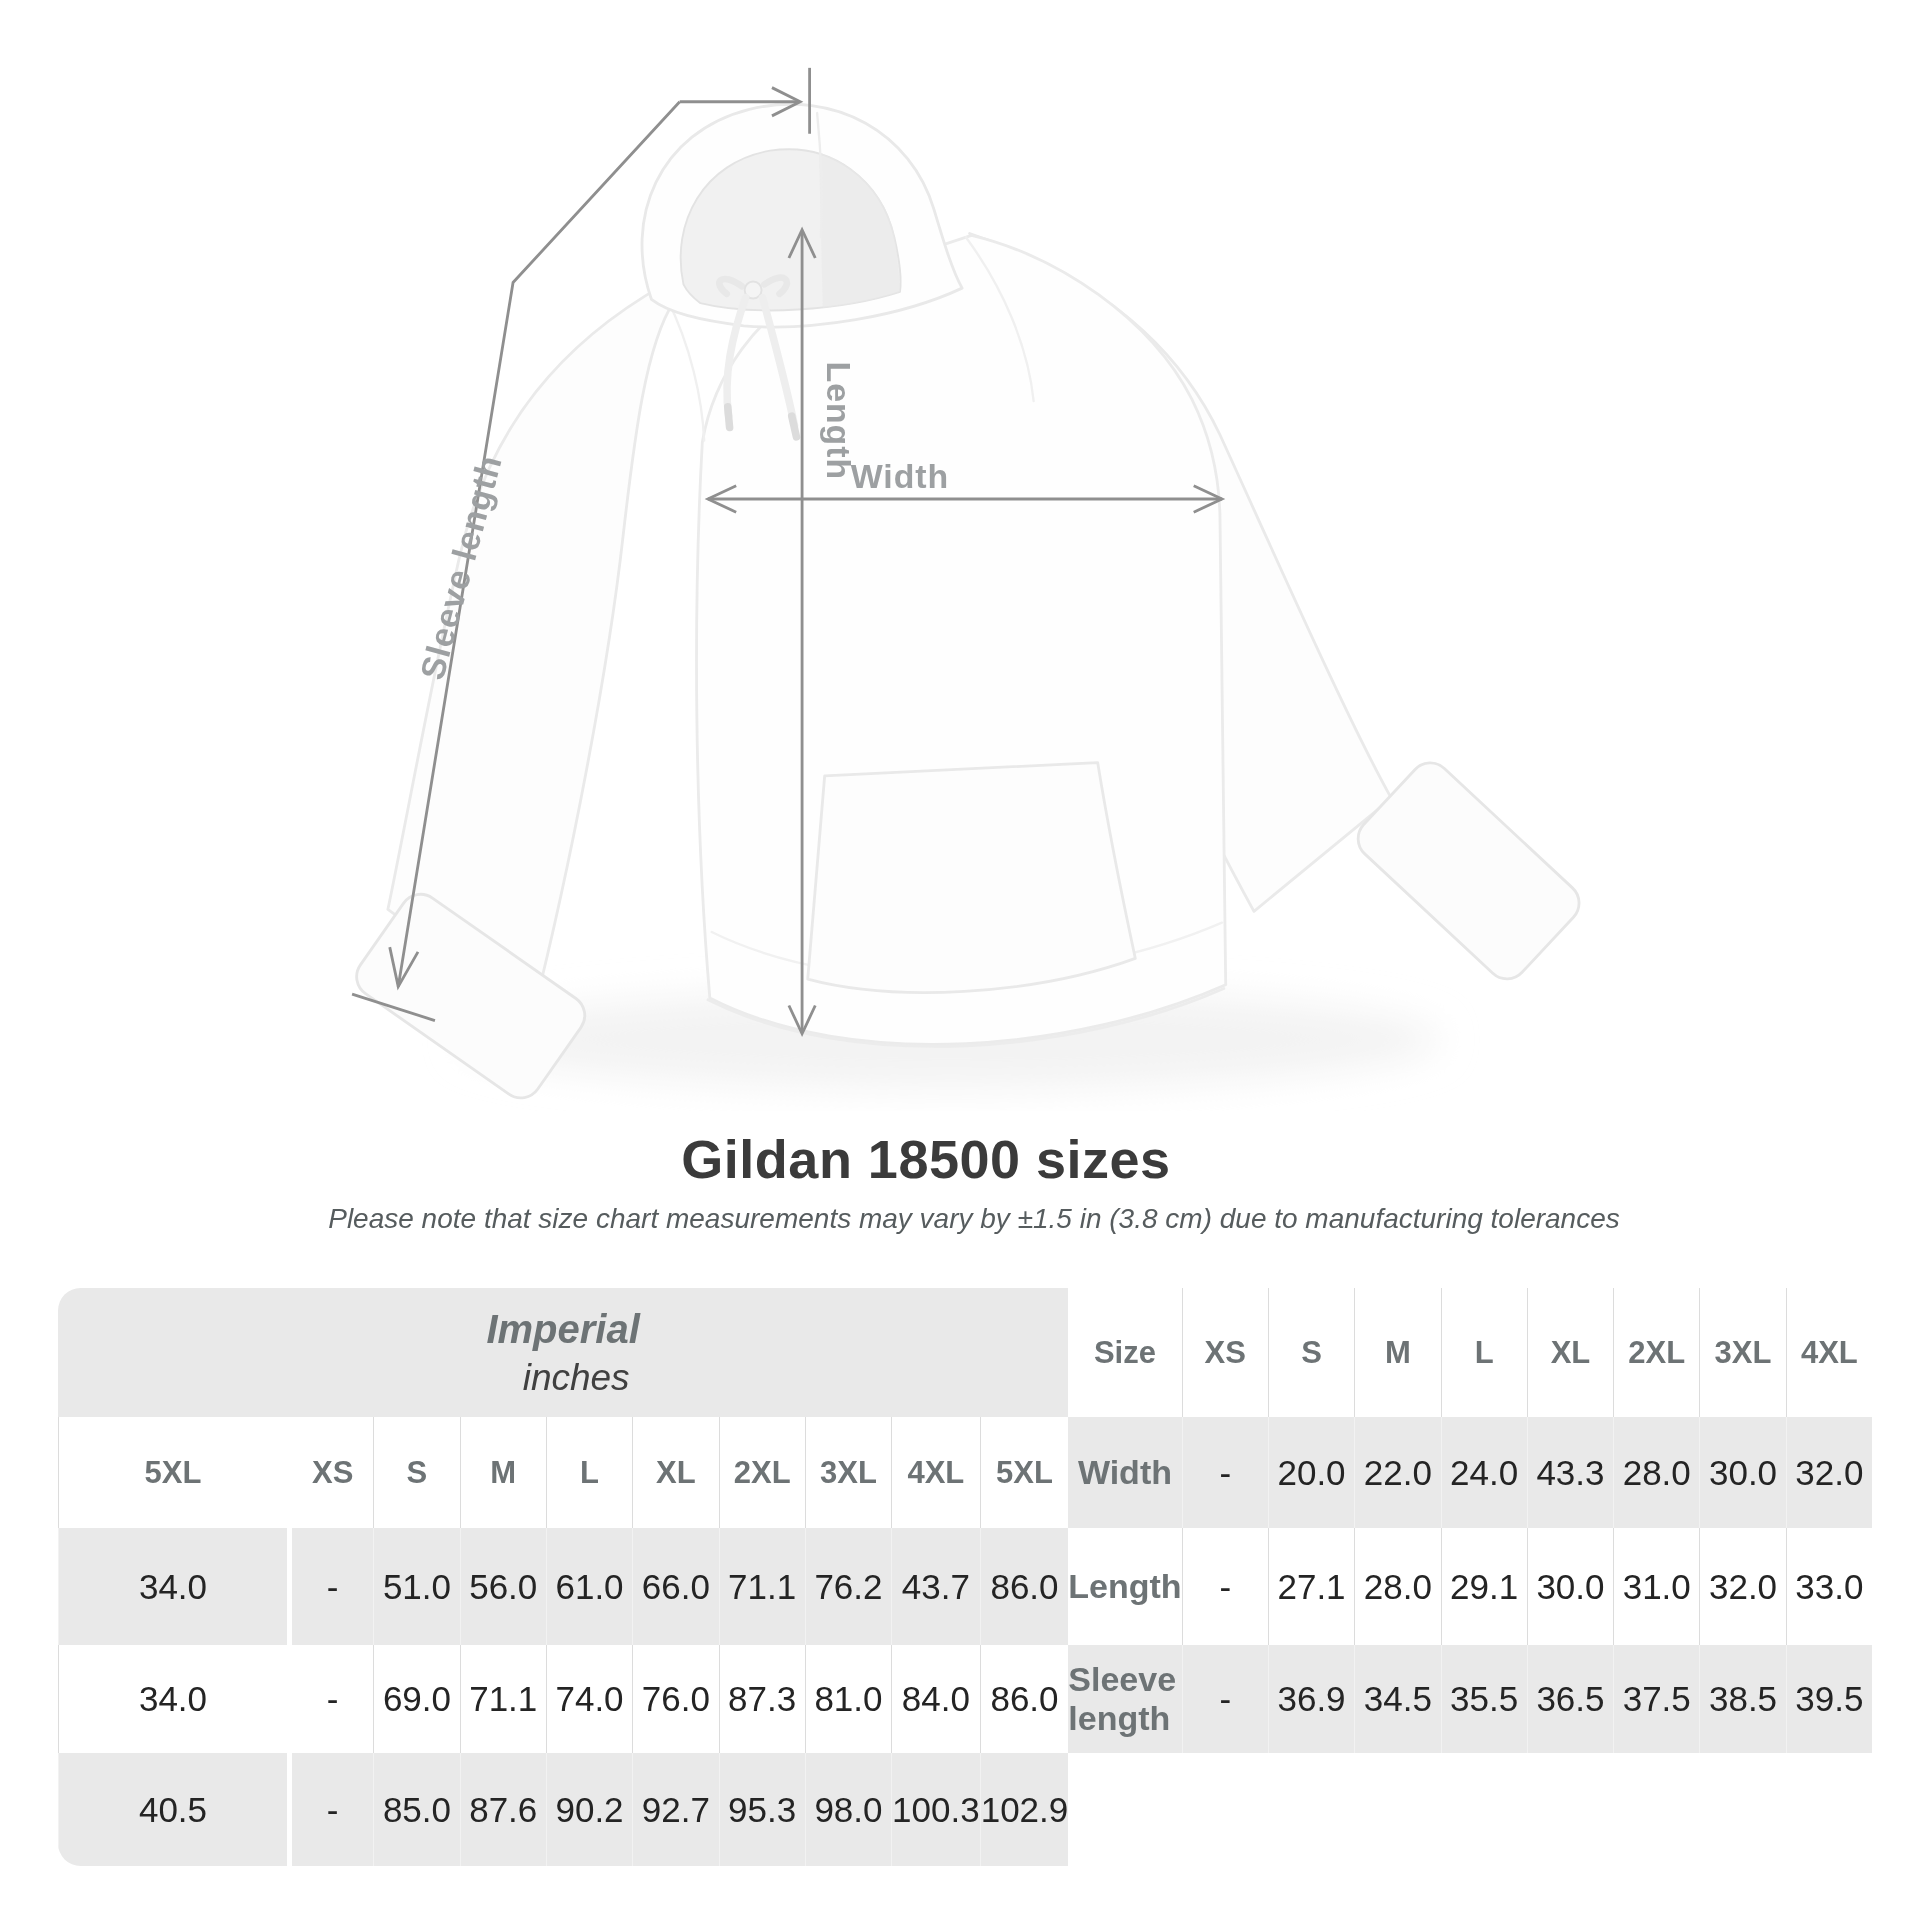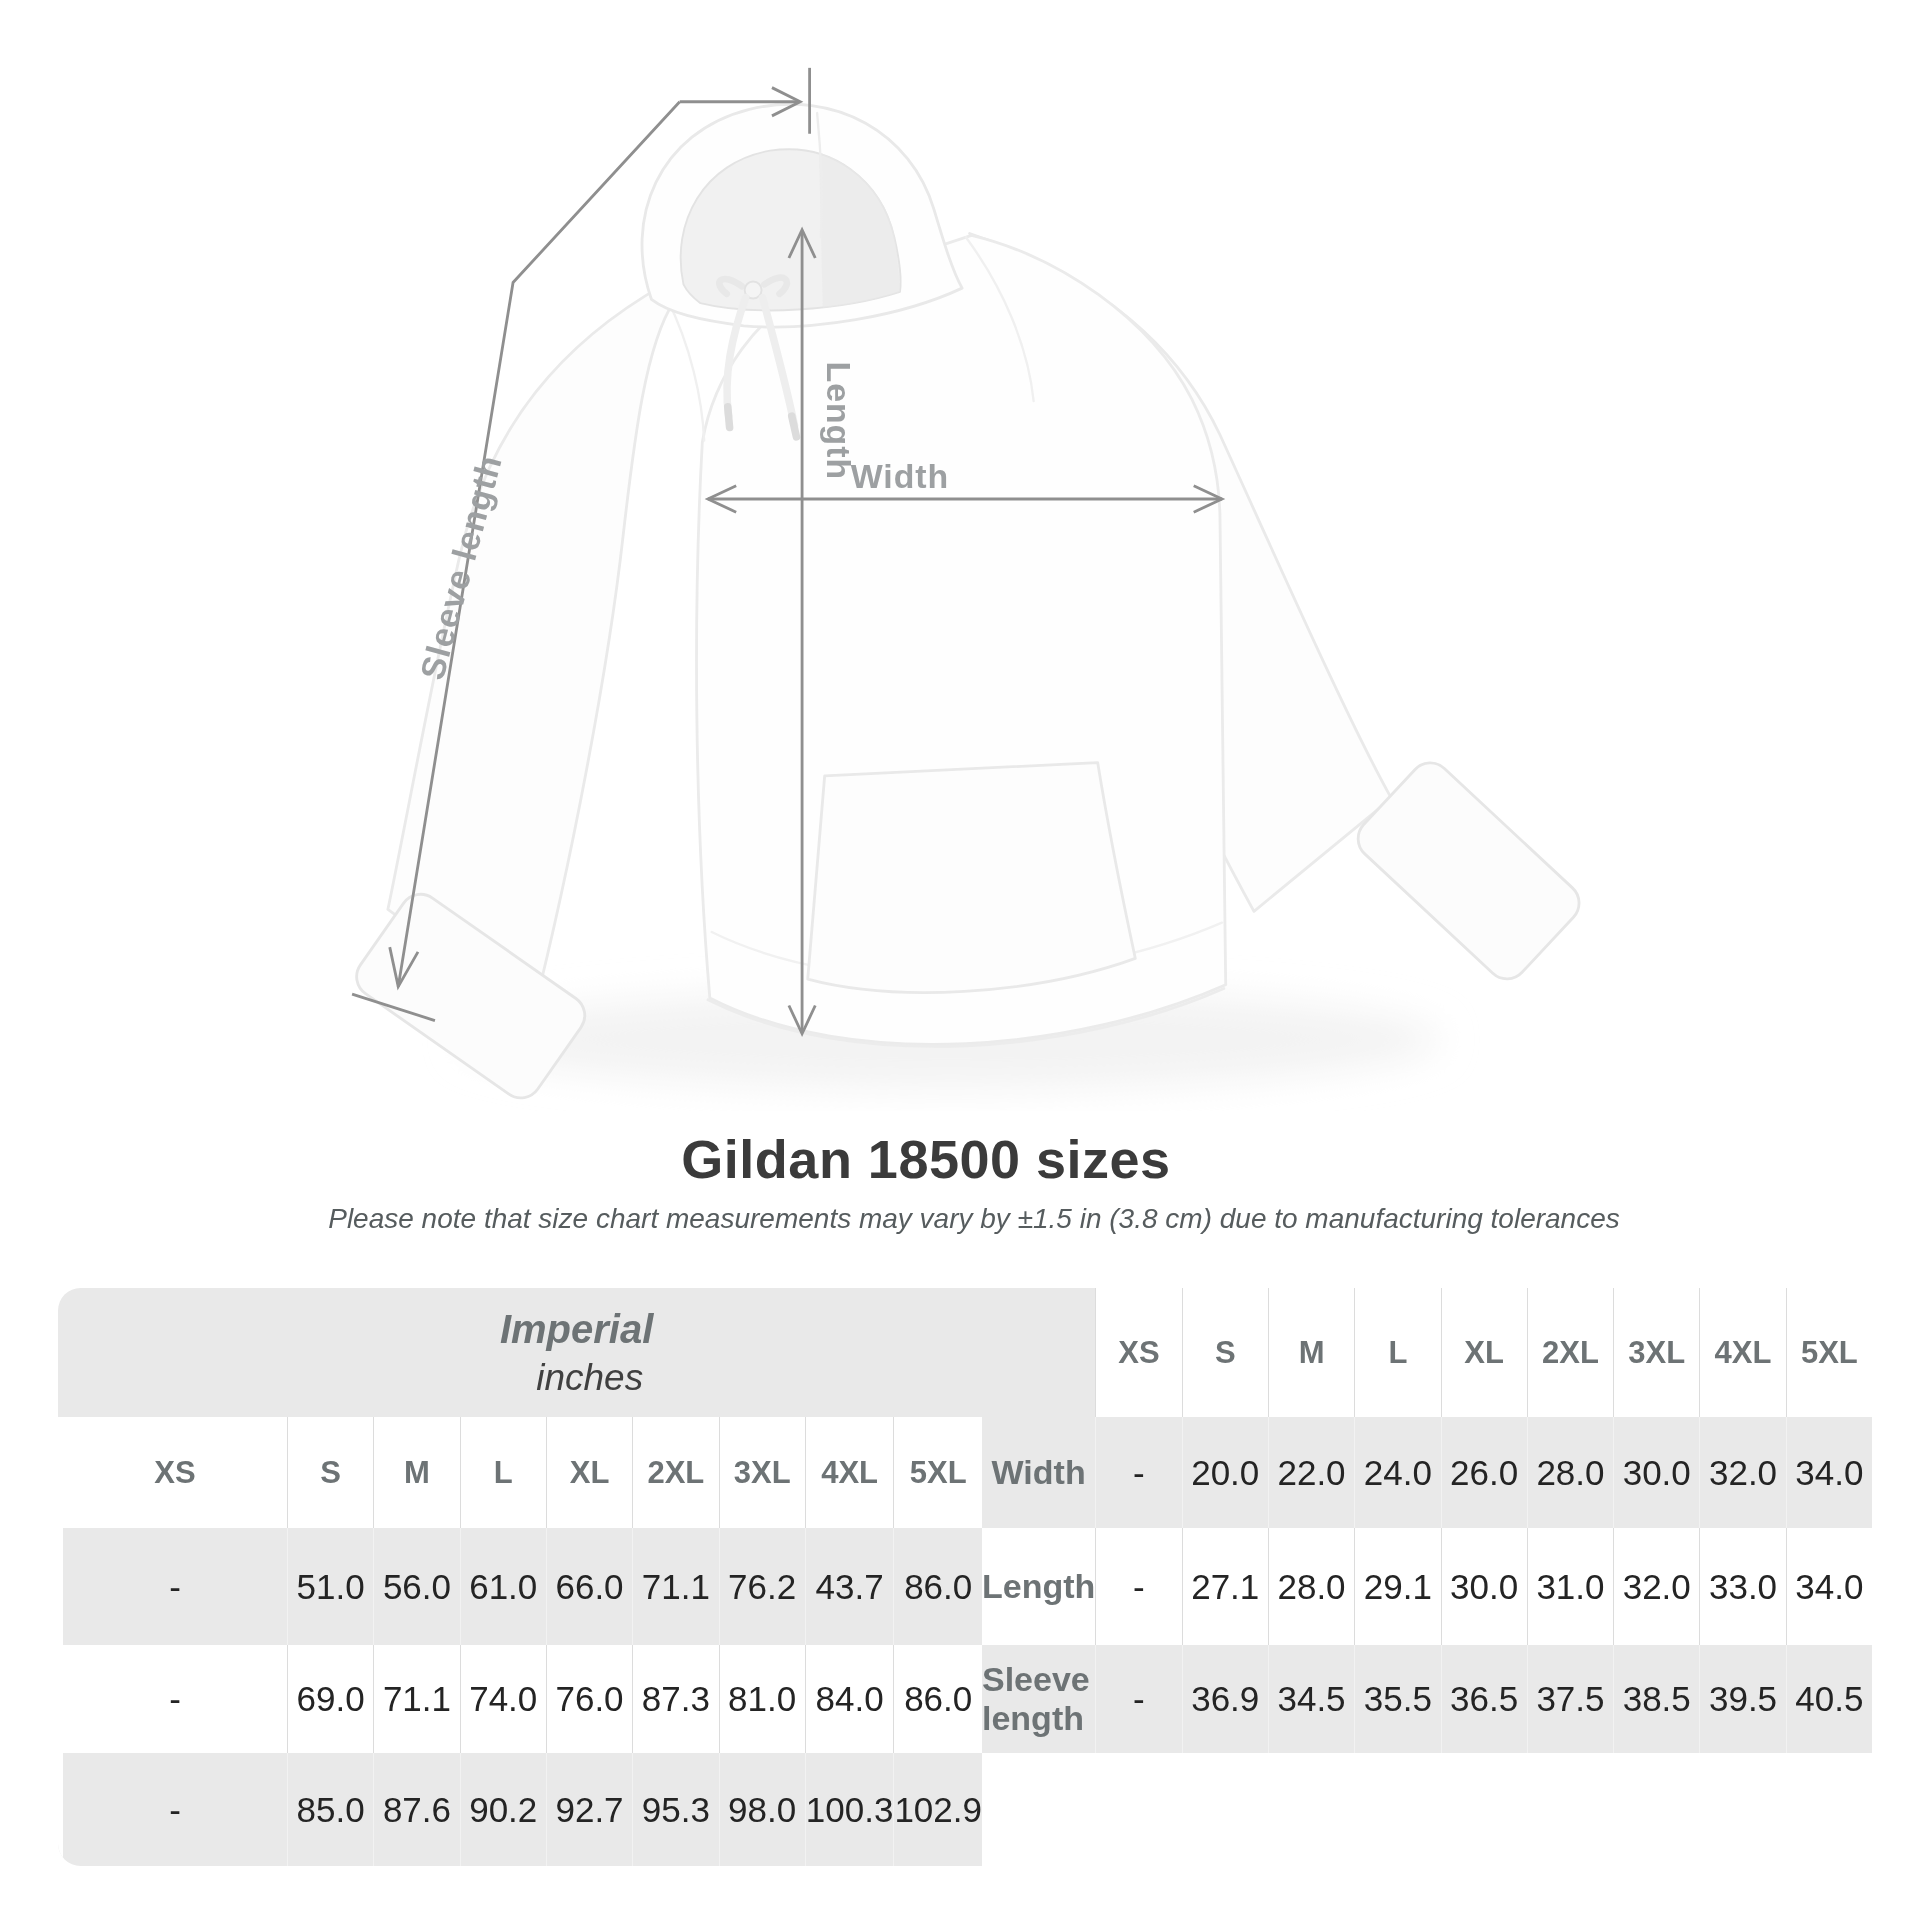--- a/index.html
+++ b/index.html
@@ -119,20 +119,21 @@
 <div class="title">Gildan 18500 sizes</div>
 <div class="subtitle">Please note that size chart measurements may vary by ±1.5 in (3.8 cm) due to manufacturing tolerances</div>
 
 <div class="size-table">
 
   <div class="band bi">
     <div class="bname">Imperial</div>
     <div class="bunit">inches</div>
   </div>
 
+  <div class="c hdr">Size</div>
   <div class="c hdr sw">XS</div>
   <div class="c hdr sw">S</div>
   <div class="c hdr sw">M</div>
   <div class="c hdr sw">L</div>
   <div class="c hdr sw">XL</div>
   <div class="c hdr sw">2XL</div>
   <div class="c hdr sw">3XL</div>
   <div class="c hdr sw">4XL</div>
   <div class="c hdr sw">5XL</div>
   <div class="c hdr secw">XS</div>
@@ -143,21 +144,21 @@
   <div class="c hdr sw">2XL</div>
   <div class="c hdr sw">3XL</div>
   <div class="c hdr sw">4XL</div>
   <div class="c hdr sw">5XL</div>
 
   <div class="c rowlbl g">Width</div>
   <div class="c g sg">-</div>
   <div class="c g sg">20.0</div>
   <div class="c g sg">22.0</div>
   <div class="c g sg">24.0</div>
-  <div class="c g sg">26.0</div>
+  <div class="c g sg">43.3</div>
   <div class="c g sg">28.0</div>
   <div class="c g sg">30.0</div>
   <div class="c g sg">32.0</div>
   <div class="c g sg">34.0</div>
   <div class="c g secw">-</div>
   <div class="c g sg">51.0</div>
   <div class="c g sg">56.0</div>
   <div class="c g sg">61.0</div>
   <div class="c g sg">66.0</div>
   <div class="c g sg">71.1</div>

